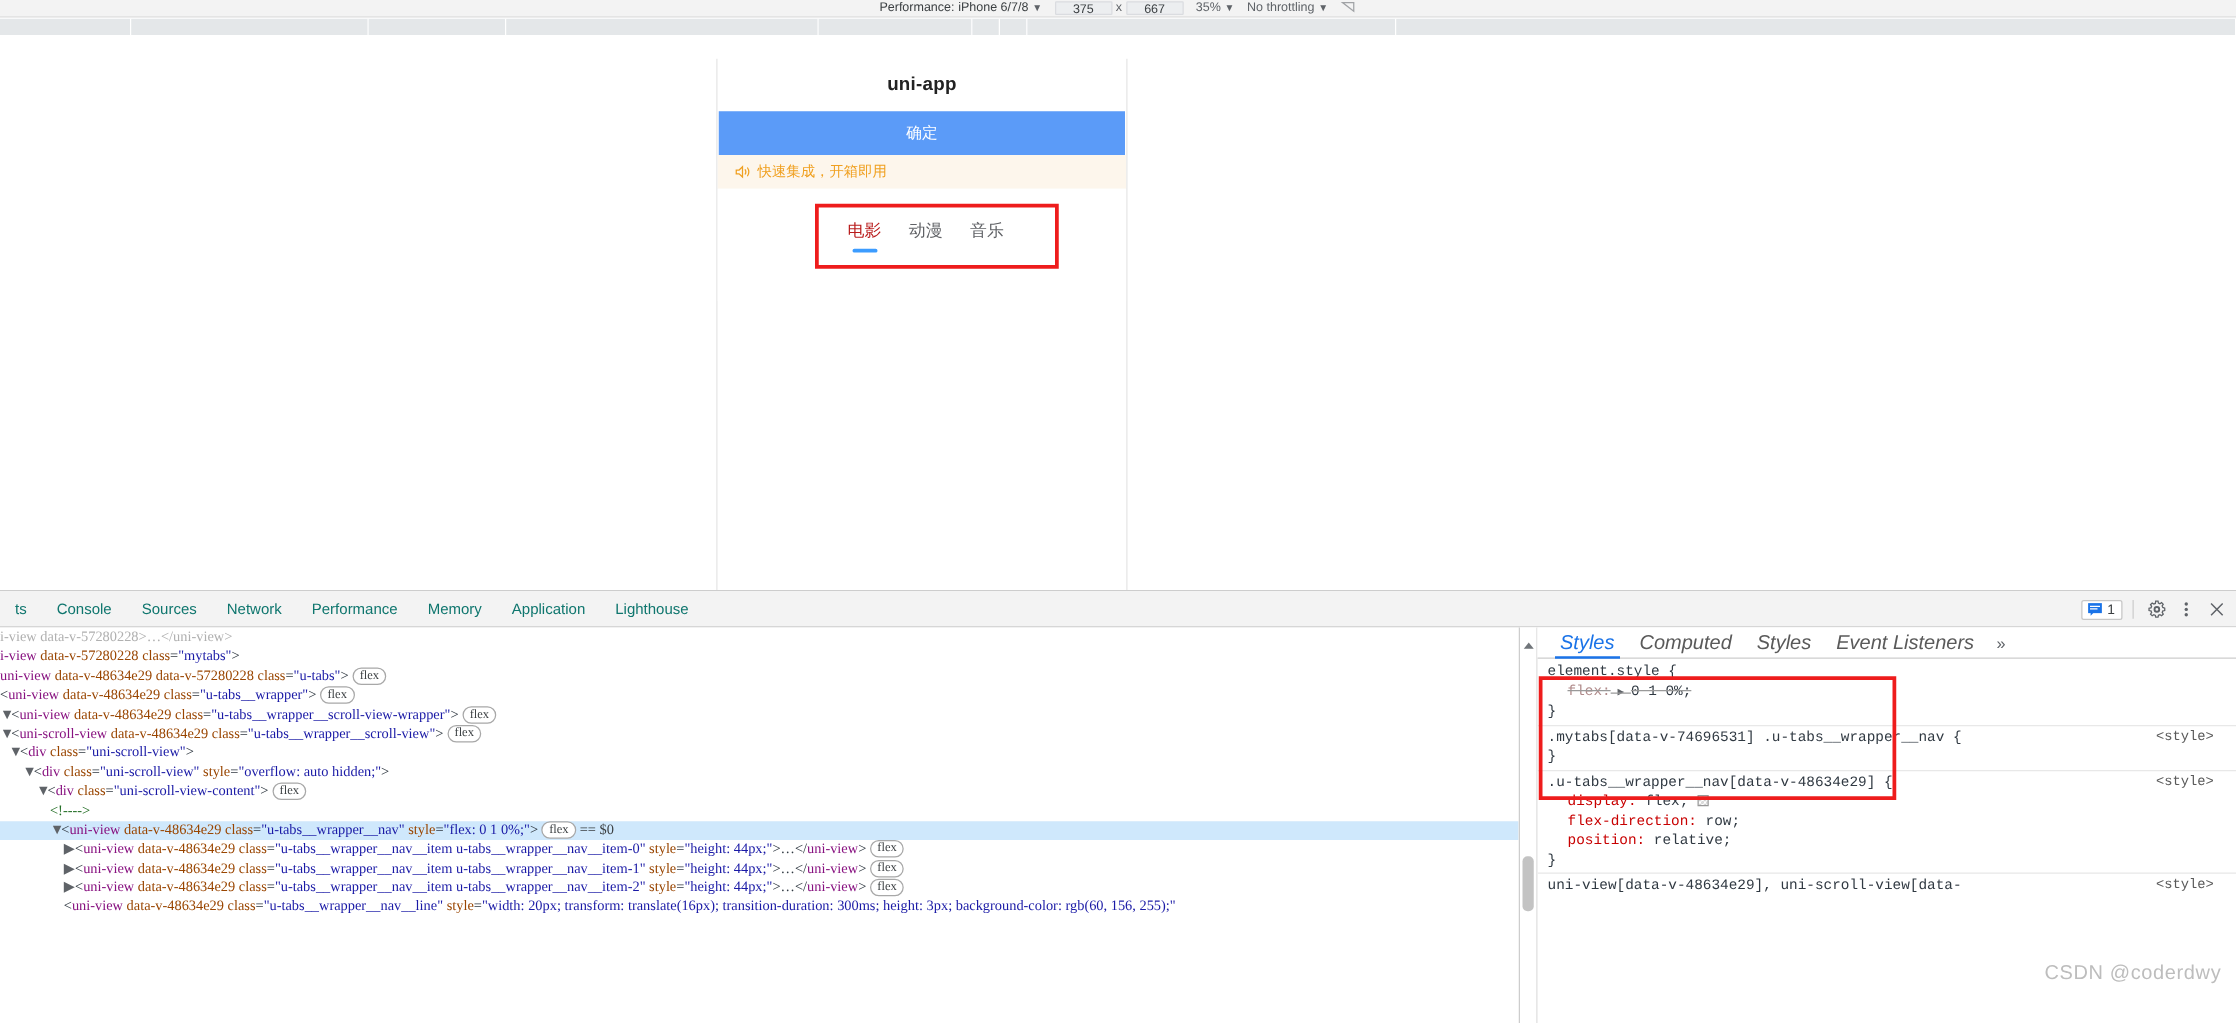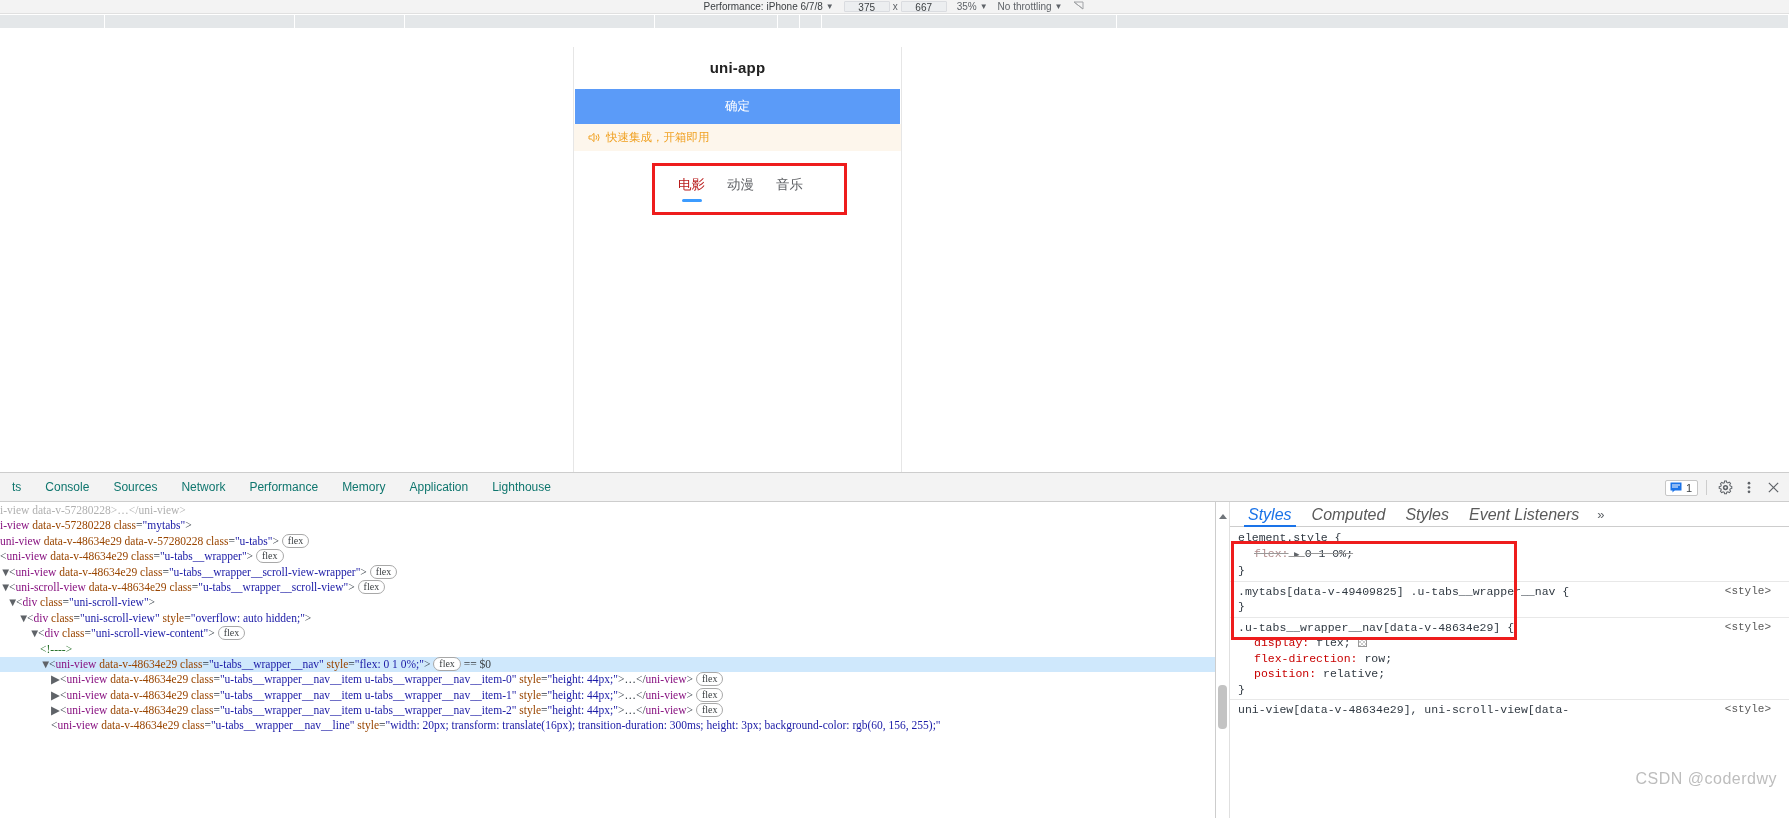--- a/index.html
+++ b/index.html
@@ -480,21 +480,21 @@
 
 
         <div class="css-area">
           <div id="css-rules">
               <div class="css-rule">
                 <div style="position: relative;"><span class="sel">element.style {</span></div>
                 <div class="strike" style="padding-left: 16px;"><span class="prop">flex:</span><span class="tri"> ▶ </span><span class="val">0 1 0%;</span></div>
                 <div>}</div>
               </div>
               <div class="css-rule divider">
-                <div style="position: relative;"><span class="sel">.mytabs[data-v-49409825] .u-tabs__wrapper__nav {</span><span class="src">&lt;style&gt;</span></div>
+                <div style="position: relative;"><span class="sel">.mytabs[data-v-74696531] .u-tabs__wrapper__nav {</span><span class="src">&lt;style&gt;</span></div>
                 <div>}</div>
               </div>
               <div class="css-rule divider">
                 <div style="position: relative;"><span class="sel">.u-tabs__wrapper__nav[data-v-48634e29] {</span><span class="src">&lt;style&gt;</span></div>
                 <div style="padding-left: 16px;"><span class="prop">display:</span> <span class="val">flex; </span><span class="swatch"></span></div>
                 <div style="padding-left: 16px;"><span class="prop">flex-direction:</span> <span class="val">row;</span></div>
                 <div style="padding-left: 16px;"><span class="prop">position:</span> <span class="val">relative;</span></div>
                 <div>}</div>
               </div>
               <div class="css-rule divider">

